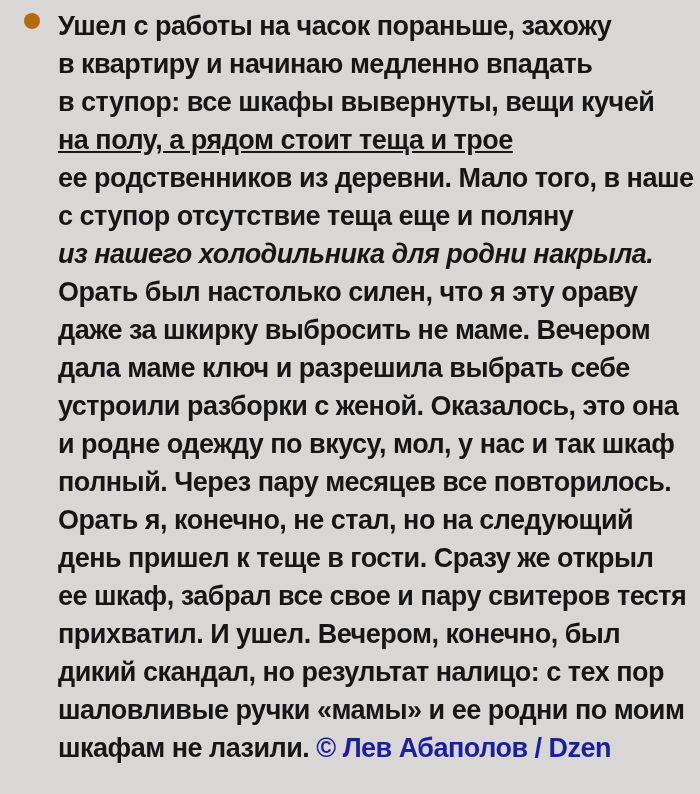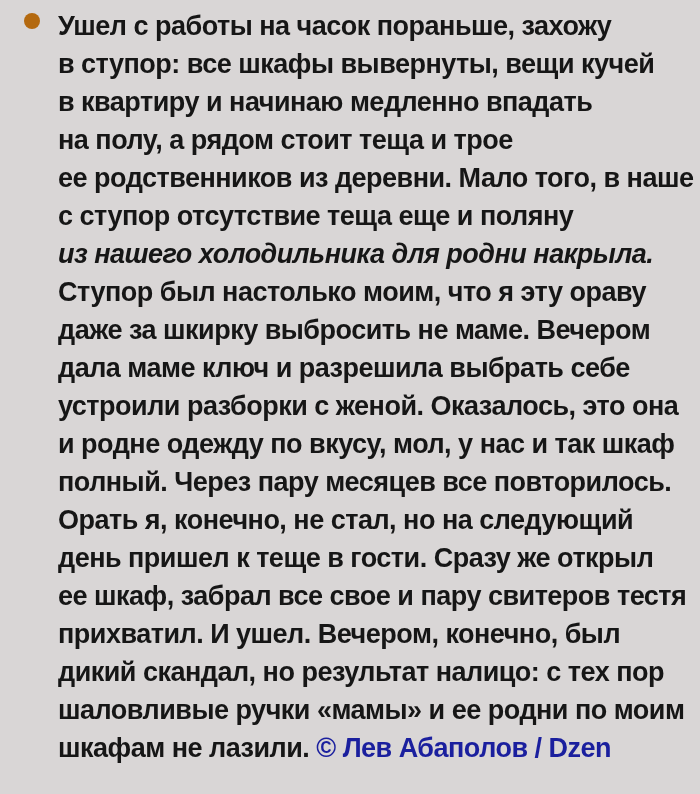--- a/index.html
+++ b/index.html
@@ -49,27 +49,27 @@
     cursor: pointer;
   }
 </style>
 </head>
 <body style="background: rgb(217, 214, 214);">
 
 <div class="post">
   <span class="bullet" style="background: rgb(180, 105, 15);"></span>
   <div class="story-text">
     <div class="line" style="color: rgb(22, 22, 22);">Ушел с работы на часок пораньше, захожу</div>
+    <div class="line" style="color: rgb(22, 22, 22);">в квартиру и начинаю медленно впадать</div>
     <div class="line" style="color: rgb(22, 22, 22);">в ступор: все шкафы вывернуты, вещи кучей</div>
-    <div class="line" style="color: rgb(22, 22, 22);">в квартиру и начинаю медленно впадать</div>
-    <div class="line" style="color: rgb(22, 22, 22);">на полу, а рядом стоит теща и трое</div>
+    <div class="line" style="color: rgb(22, 22, 22); text-decoration: underline;">на полу, а рядом стоит теща и трое</div>
     <div class="line" style="color: rgb(22, 22, 22);">ее родственников из деревни. Мало того, в наше</div>
     <div class="line" style="color: rgb(22, 22, 22);">с ступор отсутствие теща еще и поляну</div>
     <div class="line" style="color: rgb(22, 22, 22); font-style: italic;">из нашего холодильника для родни накрыла.</div>
-    <div class="line" style="color: rgb(22, 22, 22);">Ступор был настолько моим, что я эту ораву</div>
+    <div class="line" style="color: rgb(22, 22, 22);">Орать был настолько силен, что я эту ораву</div>
     <div class="line" style="color: rgb(22, 22, 22);">даже за шкирку выбросить не маме. Вечером</div>
     <div class="line" style="color: rgb(22, 22, 22);">дала маме ключ и разрешила выбрать себе</div>
     <div class="line" style="color: rgb(22, 22, 22);">устроили разборки с женой. Оказалось, это она</div>
     <div class="line" style="color: rgb(22, 22, 22);">и родне одежду по вкусу, мол, у нас и так шкаф</div>
     <div class="line" style="color: rgb(22, 22, 22);">полный. Через пару месяцев все повторилось.</div>
     <div class="line" style="color: rgb(22, 22, 22);">Орать я, конечно, не стал, но на следующий</div>
     <div class="line" style="color: rgb(22, 22, 22);">день пришел к теще в гости. Сразу же открыл</div>
     <div class="line" style="color: rgb(22, 22, 22);">ее шкаф, забрал все свое и пару свитеров тестя</div>
     <div class="line" style="color: rgb(22, 22, 22);">прихватил. И ушел. Вечером, конечно, был</div>
     <div class="line" style="color: rgb(22, 22, 22);">дикий скандал, но результат налицо: с тех пор</div>

